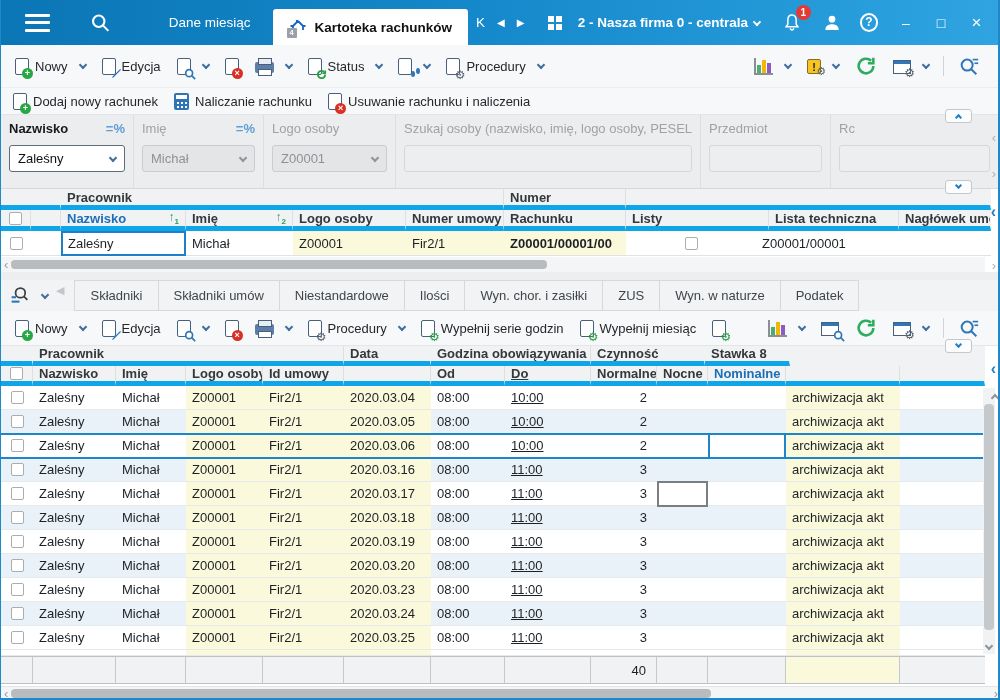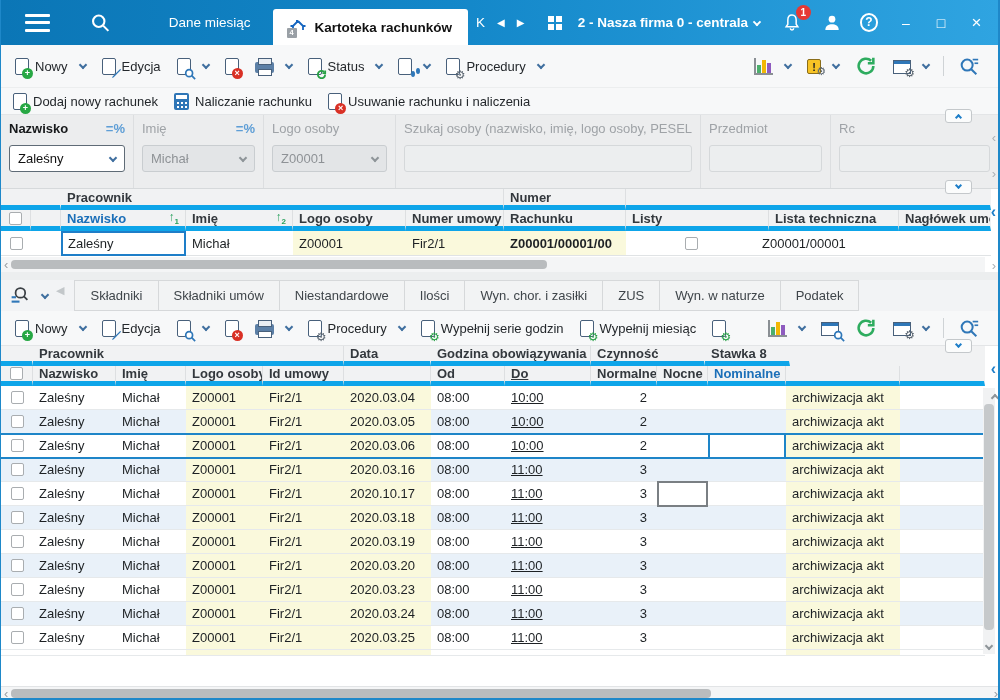--- a/index.html
+++ b/index.html
@@ -683,21 +683,21 @@
         <div class="tcell w-sta"></div>
       </div>
       <div class="trow">
         <div class="tcell w-cb">
           <span class="cb"></span>
         </div>
         <div class="tcell w-naz">Zaleśny</div>
         <div class="tcell w-imi">Michał</div>
         <div class="tcell w-log yellow">Z00001</div>
         <div class="tcell w-idu yellow">Fir2/1</div>
-        <div class="tcell w-dat yellow">2020.10.17</div>
+        <div class="tcell w-dat yellow">2020.03.17</div>
         <div class="tcell w-od">08:00</div>
         <div class="tcell w-do">11:00</div>
         <div class="tcell w-nor num">3</div>
         <div class="tcell w-noc"></div>
         <div class="tcell w-nom"></div>
         <div class="tcell w-czy yellow">archiwizacja akt</div>
         <div class="tcell w-sta"></div>
       </div>
       <div class="trow alt">
         <div class="tcell w-cb">
@@ -820,20 +820,35 @@
       <div class="overlay focus-ol" style="left: 707px; width: 78px; top: 47px; height: 26px;"></div>
       <div class="overlay gray-ol" style="left: 656px; width: 51px; top: 95px; height: 26px;"></div>
     </div>
 
   <div class="vscroll" style="top:388px; height:266px;">
     <span class="chv gray up" style="position:absolute; left:3px; top:4px;"></span>
     <div class="vthumb" style="top:16px; height:226px;"></div>
     <span class="chv gray" style="position:absolute; left:3px; bottom:5px; margin:0;"></span>
   </div>
 
+  <div class="t2sum">
+    <div class="tcell w-cb"></div>
+    <div class="tcell w-naz"></div>
+    <div class="tcell w-imi"></div>
+    <div class="tcell w-log"></div>
+    <div class="tcell w-idu"></div>
+    <div class="tcell w-dat"></div>
+    <div class="tcell w-od"></div>
+    <div class="tcell w-do"></div>
+    <div class="tcell w-nor num">40</div>
+    <div class="tcell w-noc"></div>
+    <div class="tcell w-nom"></div>
+    <div class="tcell w-czy yellow"></div>
+    <div class="tcell w-sta" style="border-right:none"></div>
+  </div>
 
   <div class="t2scroll">
     <span class="scrollarr">‹</span>
     <div class="hthumb" style="width:700px"></div>
     <span class="scrollarr" style="margin-left:auto">›</span>
   </div>
 
 </div>
 
 </body></html>

